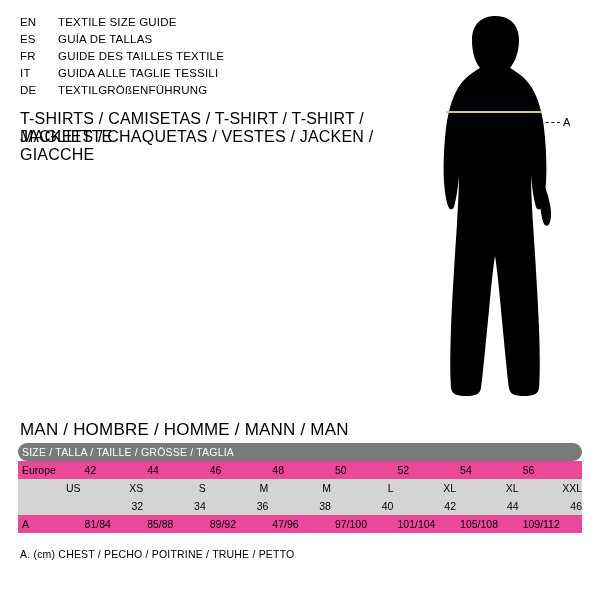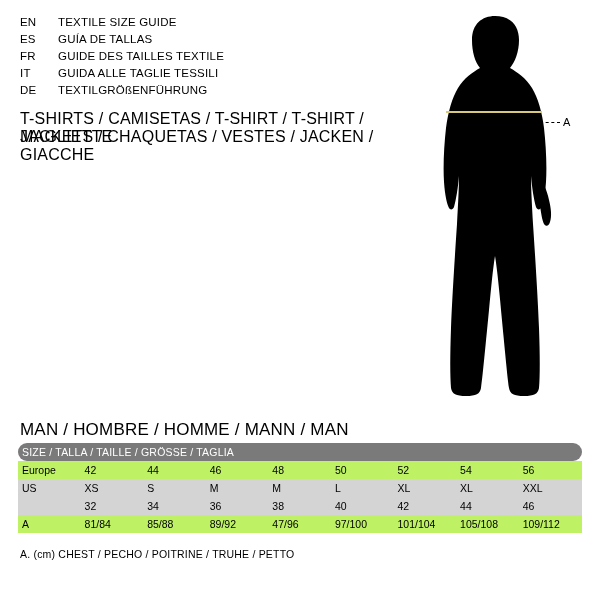--- a/index.html
+++ b/index.html
@@ -107,22 +107,22 @@
     vertical-align: middle;
     white-space: nowrap;
   }
   tr.header-row td {
     background: #7a7a7a;
     color: #ffffff;
     font-size: 10.5px;
     letter-spacing: 0.2px;
     border-radius: 9px;
   }
-  tr.shade td { background: #d4d4d4; }
-  tr.light td { background: #bef264; }
+  tr.shade td { background: #d4d4d4; text-align: right; }
+  tr.light td { background: #ec4899; }
   .col-label { width: 84px; }
   .col-val { width: 60px; }
 
   .footnote {
     position: absolute;
     left: 20px;
     top: 548px;
     font-size: 10.5px;
     letter-spacing: 0.2px;
   }

